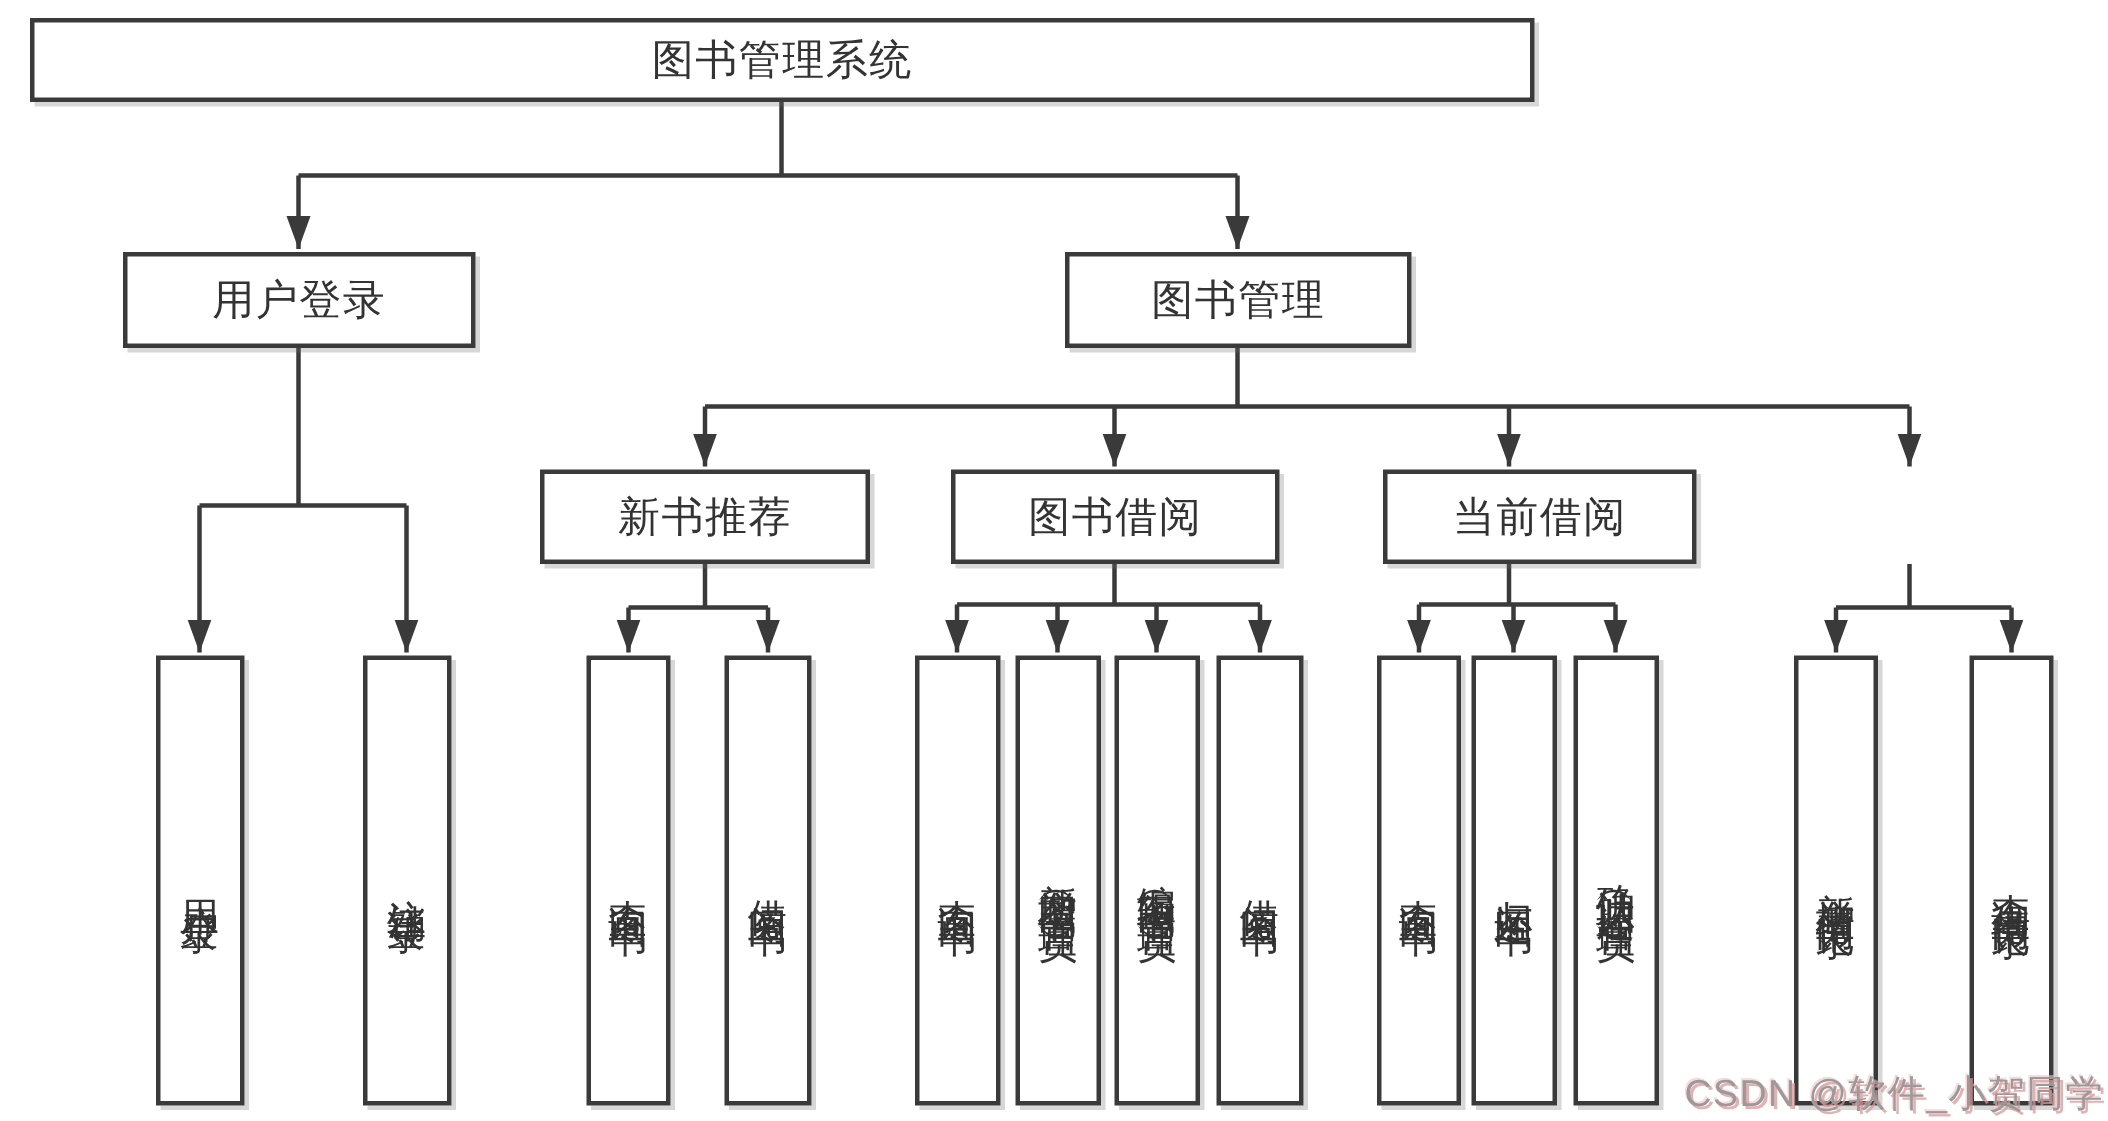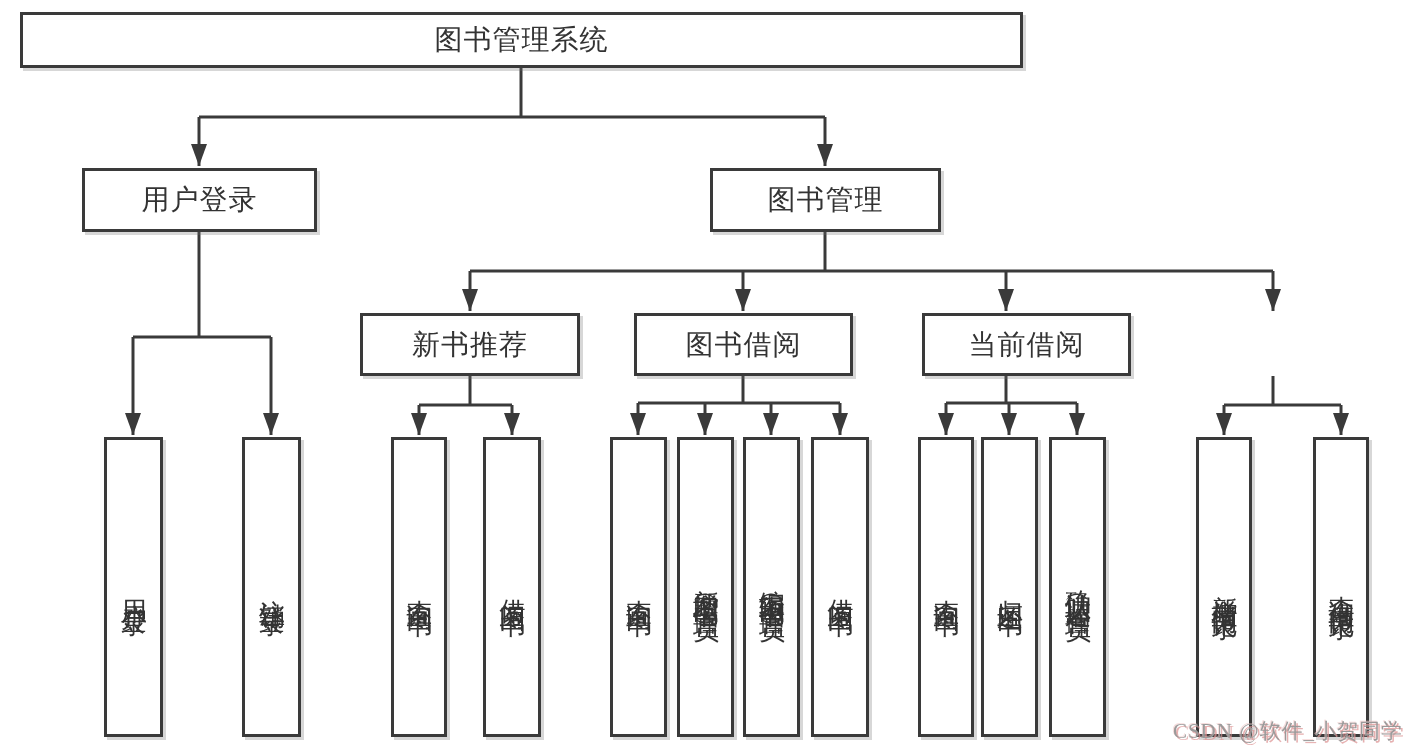--- a/index.html
+++ b/index.html
@@ -1,21 +1,21 @@
 <!DOCTYPE html>
 <html><head>
 <meta charset="utf-8">
 <style>
   html, body { margin: 0; padding: 0; background: #ffffff; }
   .canvas {
     position: relative;
     width: 1405px;
     height: 747px;
     background: #ffffff;
-    font-family: Liberation Serif, serif;
+    font-family: Liberation Sans, sans-serif;
     color: #333333;
     overflow: hidden;
   }
   svg.wires {
     position: absolute;
     left: 0; top: 0;
     width: 1405px; height: 747px;
     pointer-events: none;
   }
   .node {
@@ -63,21 +63,21 @@
   .n-g4-1 { left: 981px;  top: 437px; width: 57px; height: 300px; }
   .n-g4-2 { left: 1049px; top: 437px; width: 57px; height: 300px; }
   
   .n-g5-0 { left: 1196px; top: 437px; width: 56px; height: 300px; }
   .n-g5-1 { left: 1313px; top: 437px; width: 56px; height: 300px; }
 
   .watermark {
     position: absolute;
     right: 2px;
     bottom: 2px;
-    font-size: 21px;
+    font-size: 25px;
     color: #9a9a9a;
     text-shadow: 2px 2px 0 rgba(222,150,150,0.75), -1px -1px 0 rgba(238,196,196,0.6);
     z-index: 3;
     white-space: nowrap;
     letter-spacing: 1px;
   }
 </style>
 </head>
 <body>
 

